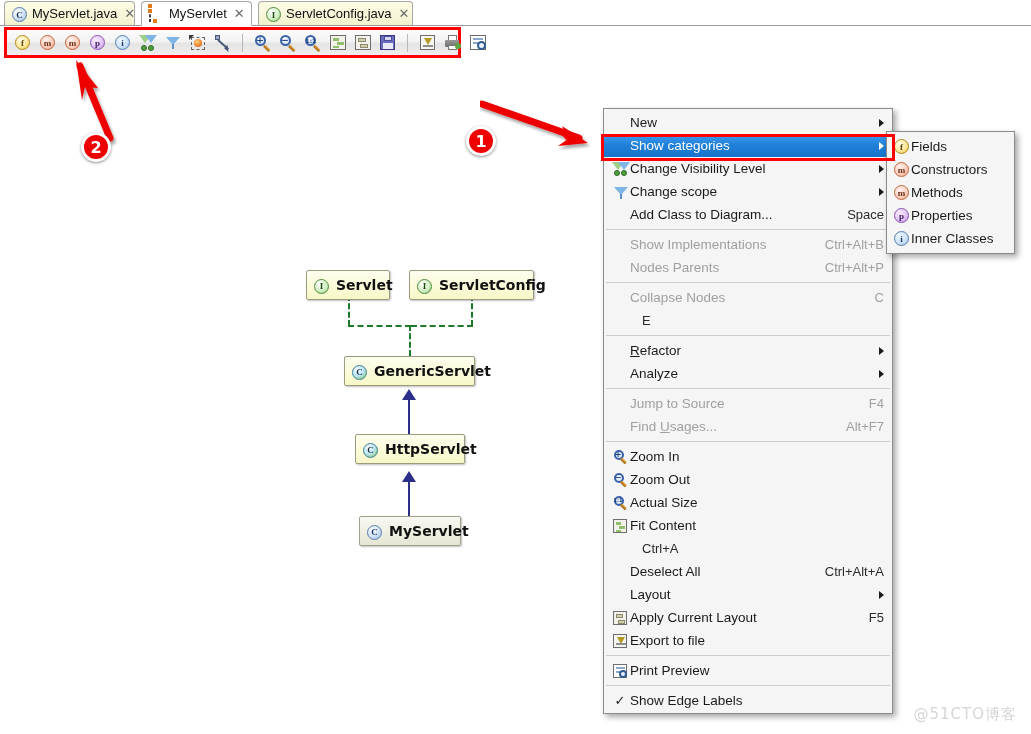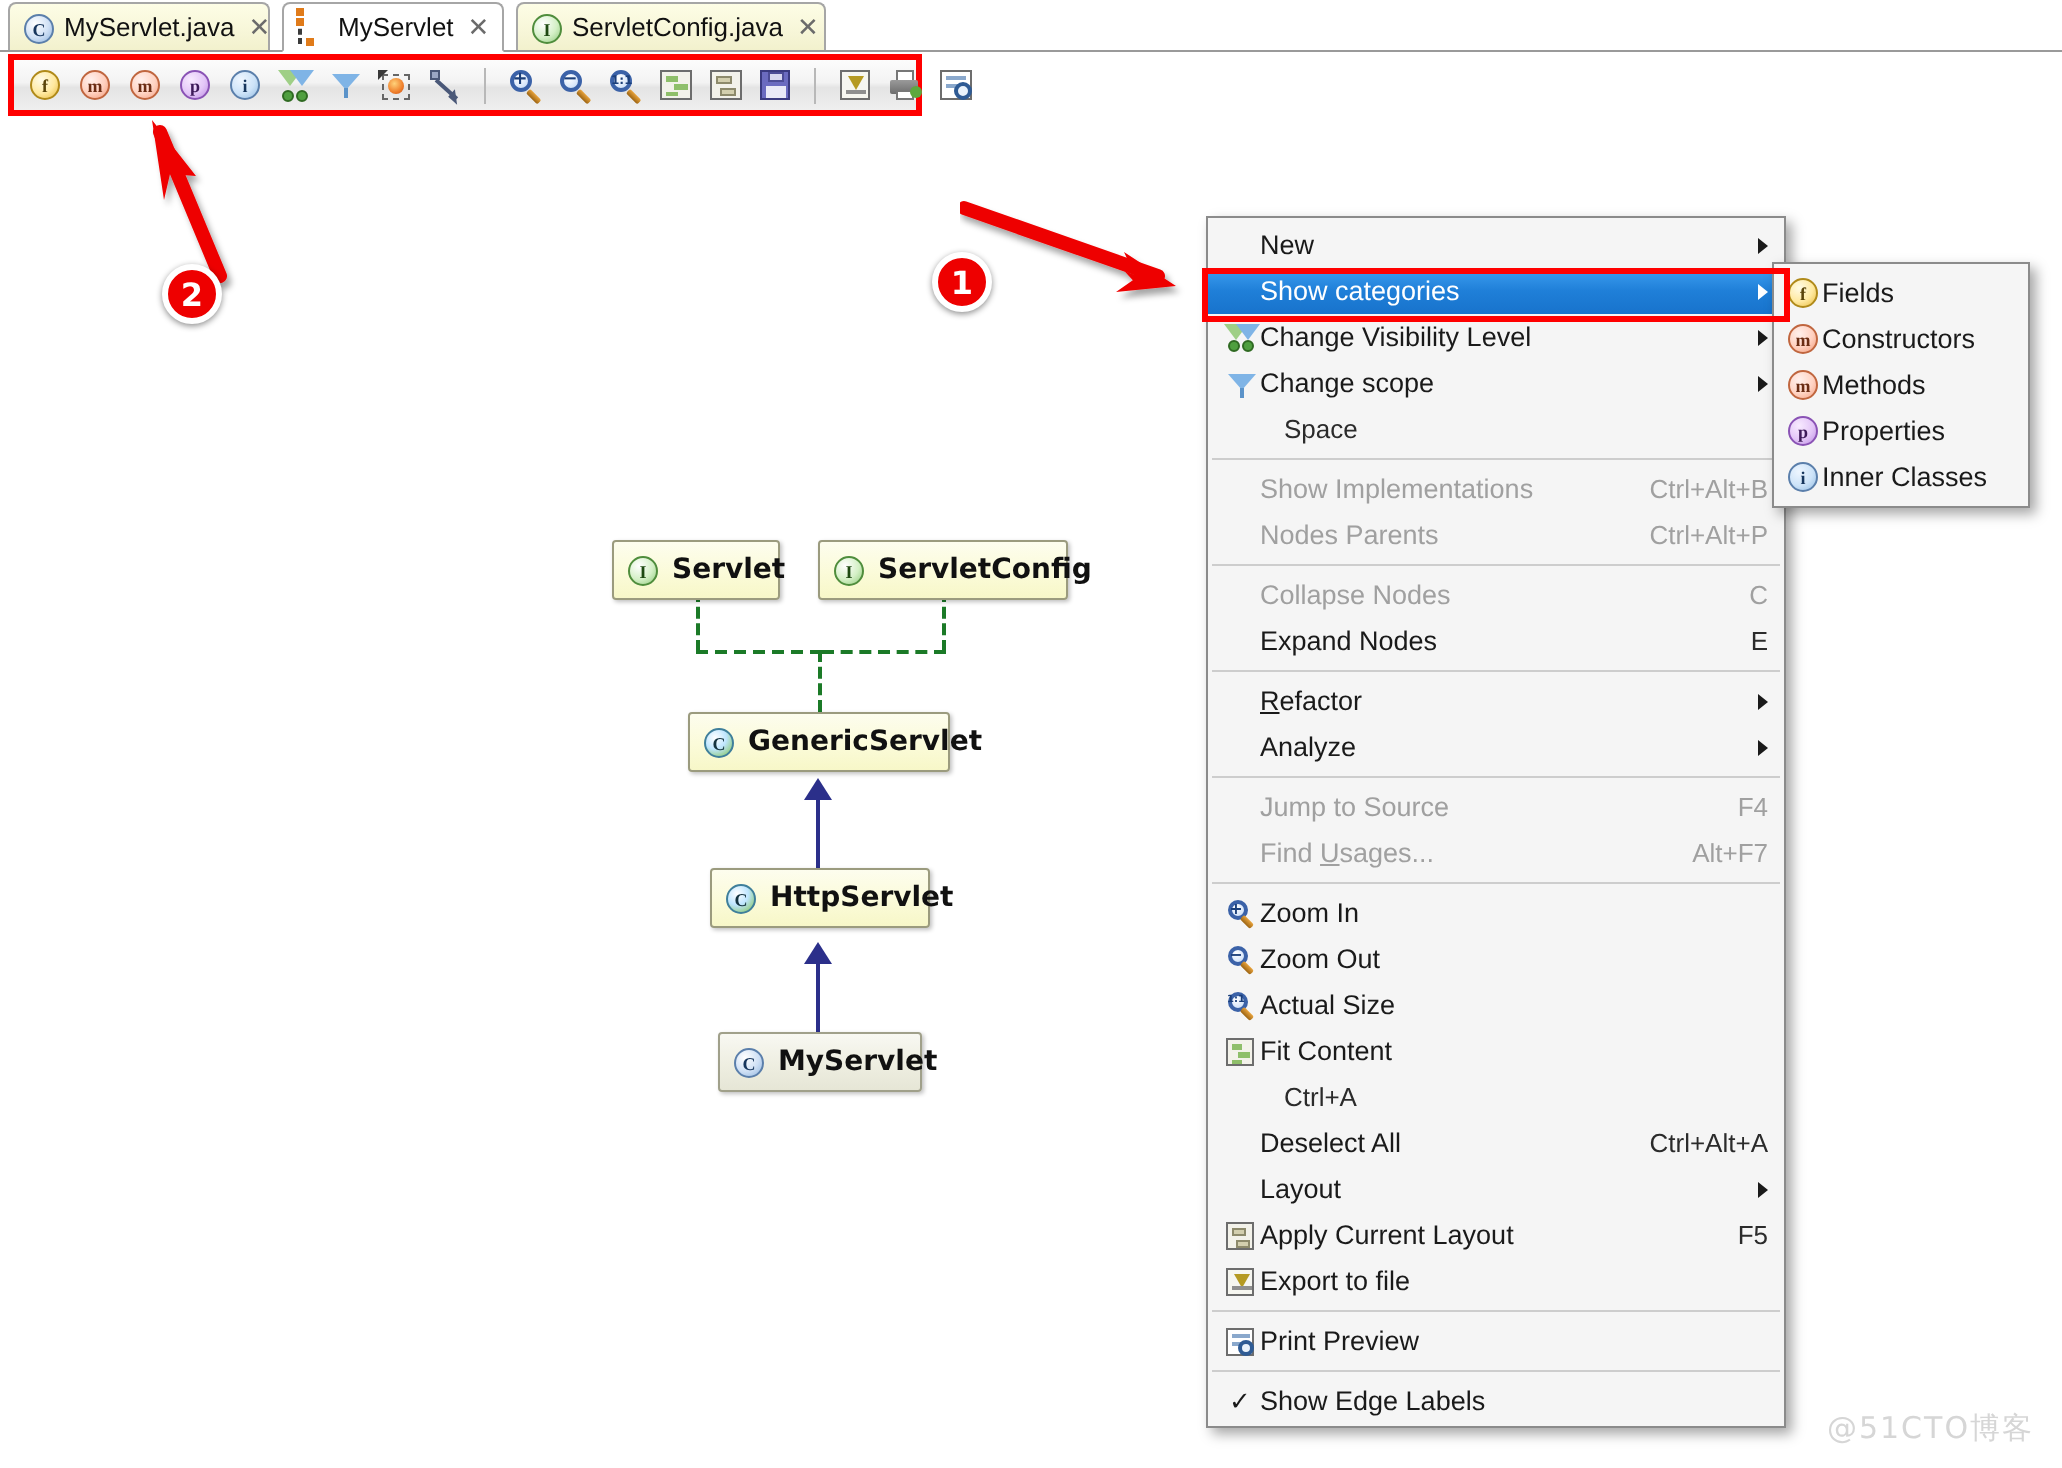--- a/index.html
+++ b/index.html
@@ -531,20 +531,21 @@
           </span>
         </span>
       </span>
       <span class="mlab">Change scope</span>
       <span class="arrowr"></span>
     </div>
     <div class="mi">
       <span class="mico">
         <span style="display: inline-flex; align-items: center; justify-content: center;"></span>
       </span>
+      <span class="mlab">Add Class to Diagram...</span>
       <span class="macc">Space</span>
     </div>
     <div class="msep"></div>
     <div class="mi disabled">
       <span class="mico">
         <span style="display: inline-flex; align-items: center; justify-content: center;"></span>
       </span>
       <span class="mlab">Show Implementations</span>
       <span class="macc">Ctrl+Alt+B</span>
     </div>
@@ -560,21 +561,20 @@
       <span class="mico">
         <span style="display: inline-flex; align-items: center; justify-content: center;"></span>
       </span>
       <span class="mlab">Collapse Nodes</span>
       <span class="macc">C</span>
     </div>
     <div class="mi">
       <span class="mico">
         <span style="display: inline-flex; align-items: center; justify-content: center;"></span>
       </span>
-      <span class="mlab">Expand Nodes</span>
       <span class="macc">E</span>
     </div>
     <div class="msep"></div>
     <div class="mi">
       <span class="mico">
         <span style="display: inline-flex; align-items: center; justify-content: center;"></span>
       </span>
       <span class="mlab"><span class="uline">R</span>efactor</span>
       <span class="arrowr"></span>
     </div>

